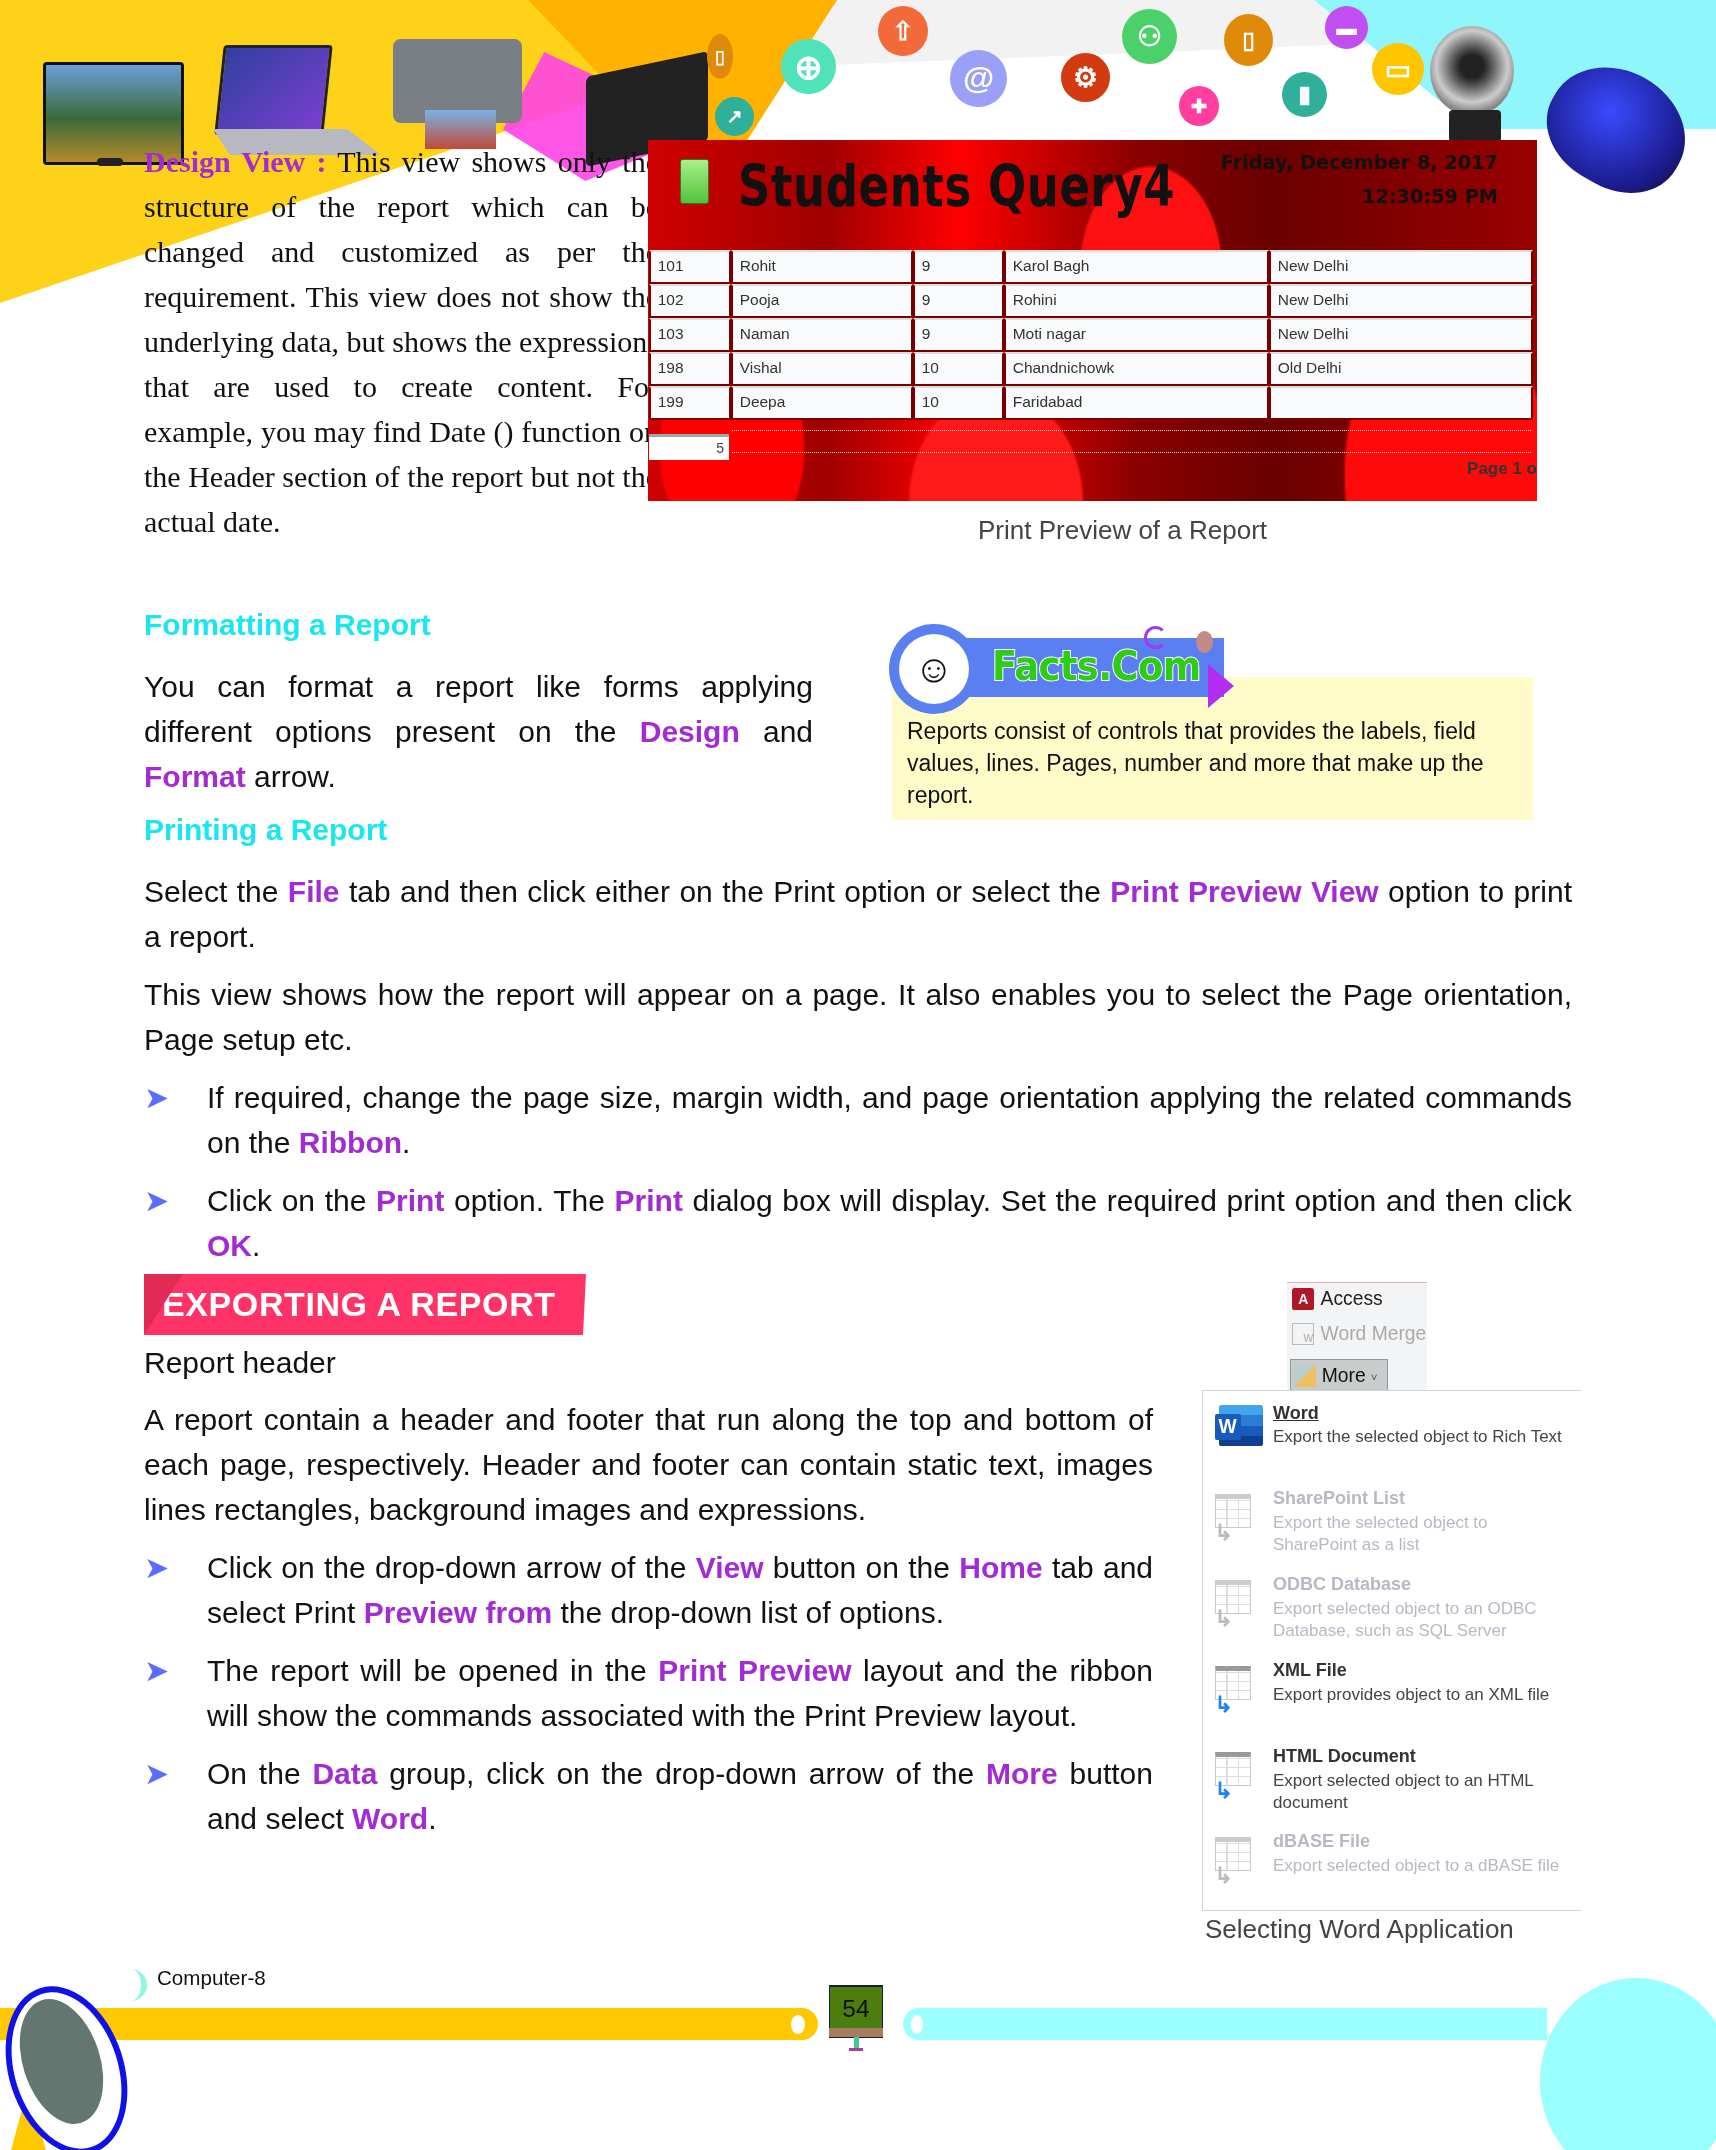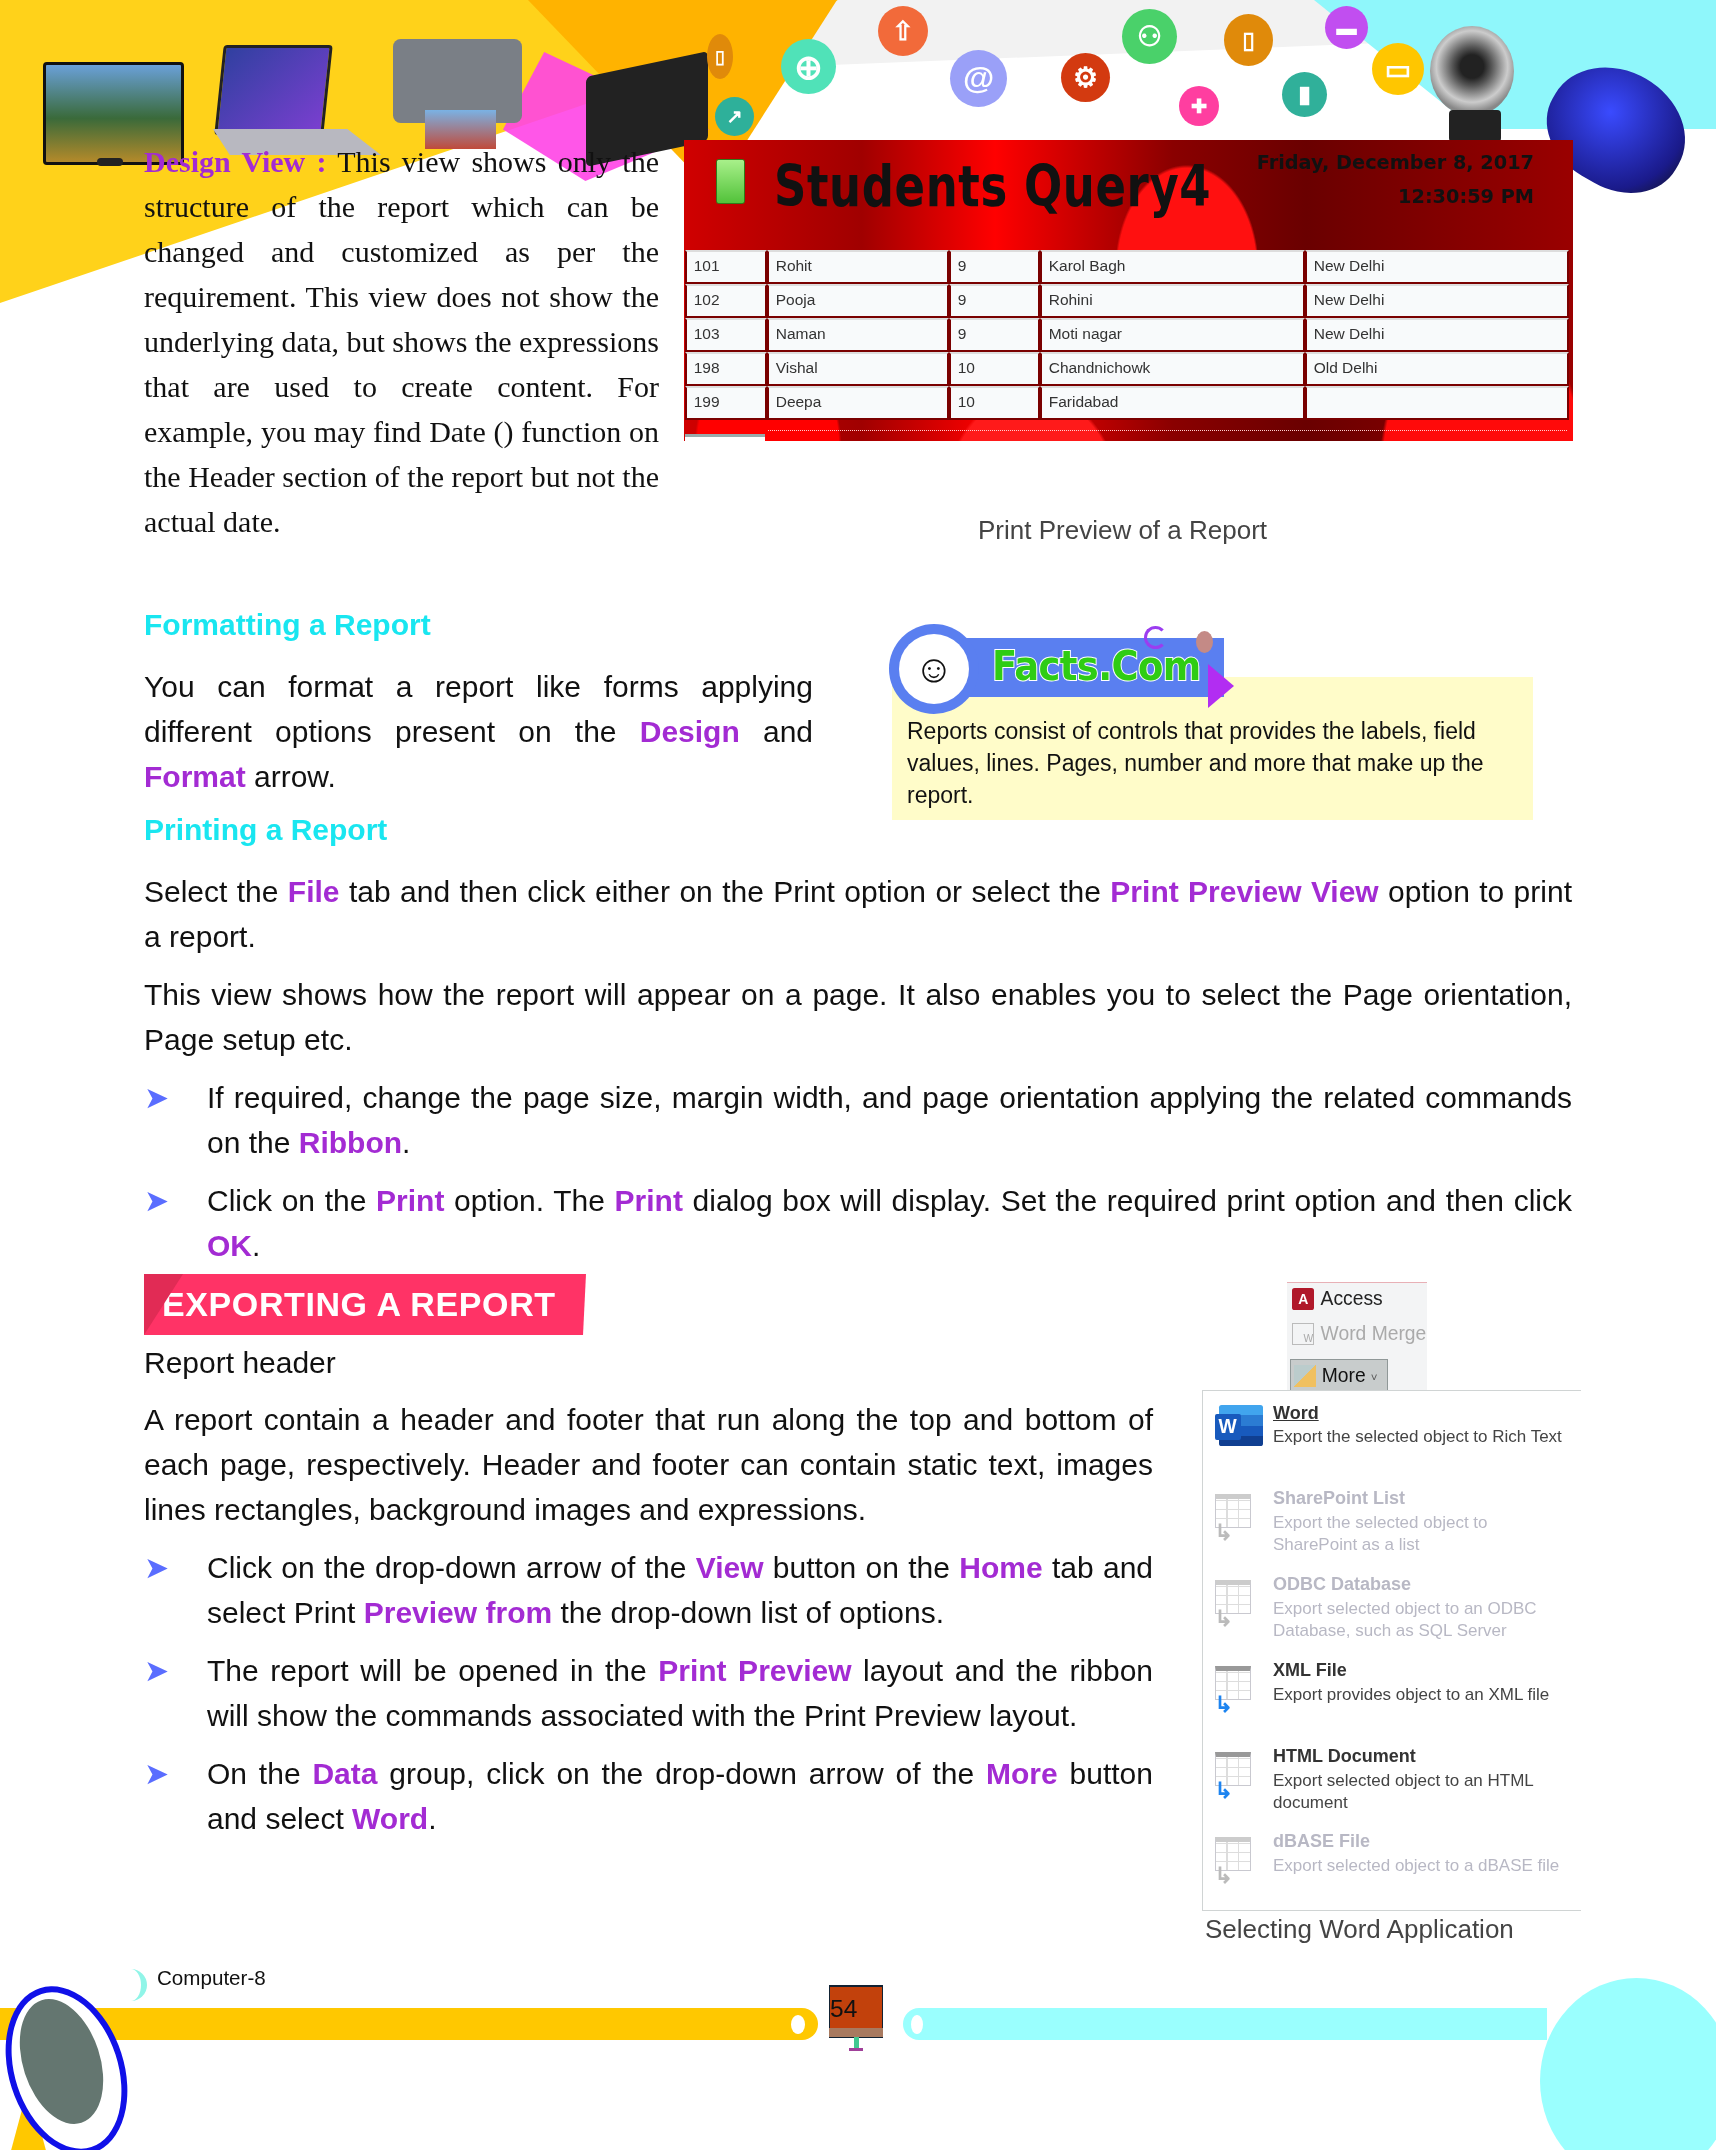--- a/index.html
+++ b/index.html
@@ -36,21 +36,21 @@
 
   
   .para { font-size:30px; line-height:45px; text-align:justify; }
   .hl { color:#a32bd3; font-weight:bold; }
   .subhead { color:#19e6f0; font-weight:bold; font-size:30px; }
   .bullet-row { display:flex; }
   .bullet-arrow { width:54px; flex:0 0 54px; color:#5a6dff; font-size:30px; line-height:45px; }
   .bullet-text { flex:1; font-size:30px; line-height:45px; text-align:justify;margin-left:9px; }
 
   
-  .report { left:684px; top:140px; width:889px; height:301px; overflow:hidden;
+  .report { left:648px; top:140px; width:889px; height:361px; overflow:hidden;
             background:
               radial-gradient(ellipse 116px 168px at 503px 129px, #ff1010 60%, transparent 62%),
               radial-gradient(ellipse 168px 271px at 799px 335px, #ff0a0a 60%, transparent 62%),
               radial-gradient(ellipse 155px 193px at 348px 361px, #ff1a1a 55%, transparent 57%),
               radial-gradient(ellipse 129px 193px at 84px 309px, #f00 55%, transparent 57%),
               linear-gradient(90deg,#d00000 0%,#a00000 20%,#ff0000 35%,#8a0000 55%,#6a0000 70%,#9a0000 100%); }
   .report-title { position:absolute; left:90px; top:13px; font-family:"DejaVu Sans Condensed","DejaVu Sans",sans-serif; font-weight:bold; font-size:50px; color:#111; letter-spacing:0.6px; font-stretch:condensed; transform:scaleY(1.15); transform-origin:top left; }
   .report-book { position:absolute; left:32px; top:19.3px; width:27px; height:43px; background:linear-gradient(#a8f08a,#52c23a); border:1.9px solid #2e7d1a; border-radius:2.6px; }
   .report-date { position:absolute; right:39px; top:6.4px; text-align:right; font-weight:bold; font-size:19.3px; color:#111; line-height:34px; font-family:"DejaVu Sans",sans-serif; }
   .report-cols { position:absolute; left:0; top:71px; height:39px; width:100%; font-weight:bold; font-size:15.5px; color:#111; }
@@ -108,21 +108,21 @@
   .foot-yellow-hole { left:791px; top:2015px; width:14px; height:19.3px; background:#fff; border-radius:50%; }
   .foot-cyan { left:903px; top:2008px; width:644px; height:32px; background:#9afffe; border-radius:16px 0 0 16px; }
   .foot-cyan-hole { left:911px; top:2015px; width:11.6px; height:19.3px; background:#fff; border-radius:50%; }
   .foot-cyan-circle { left:1540px; top:1978px; width:193px; height:206px; background:#9afffe; border-radius:50%; }
   .dish { left:9px; top:1984px; width:129px; height:155px; }
   .dish-outer { position:absolute; left:0; top:0; width:103px; height:161px; border-radius:50%; border:6.4px solid #1010e8; background:#fff; transform:rotate(-18deg); }
   .dish-inner { position:absolute; left:14px; top:13px; width:77px; height:129px; border-radius:50%; background:#647670; transform:rotate(-18deg); }
   .dish-base { position:absolute; left:0; top:116px; width:39px; height:58px; background:#ffc800; clip-path:polygon(40% 0,60% 0,100% 100%,0 100%); }
   .wifi { left:115px; top:1969px; width:26px; height:32px; border-right:6.4px solid #90f5e8; border-radius:0 32px 32px 0; }
   .course { left:157px; top:1966px; font-size:20.6px; color:#111; }
-  .page-num-box { left:829px; top:1985px; width:54px; height:53px; border:1.3px solid #123; border-top-width:2.6px; background:#c2410c; font-size:24.5px; text-align:left; line-height:43px; box-sizing:border-box; }
+  .page-num-box { left:829px; top:1985px; width:54px; height:53px; border:1.3px solid #123; border-top-width:2.6px; background:#4d7c0f; font-size:24.5px; text-align:center; line-height:43px; box-sizing:border-box; }
   .page-num-base { left:829px; top:2028px; width:54px; height:9px; background:#a87a60; }
   .page-num-stem { left:854px; top:2037px; width:5.2px; height:11.6px; background:#40c890; }
   .page-num-foot { left:849px; top:2048px; width:14px; height:3.2px; background:#a0409a; }
 </style>
 </head>
 <body>
 
 <div class="abs hdr-grey"></div>
 <div class="abs hdr-yellow"></div>
 <div class="abs hdr-orange"></div>

